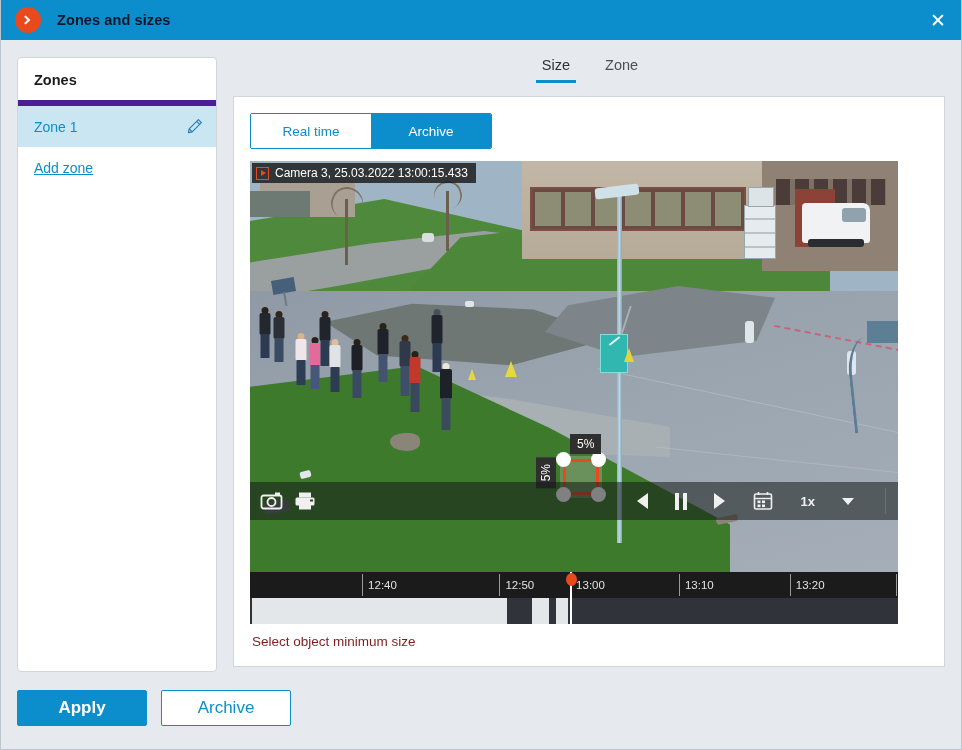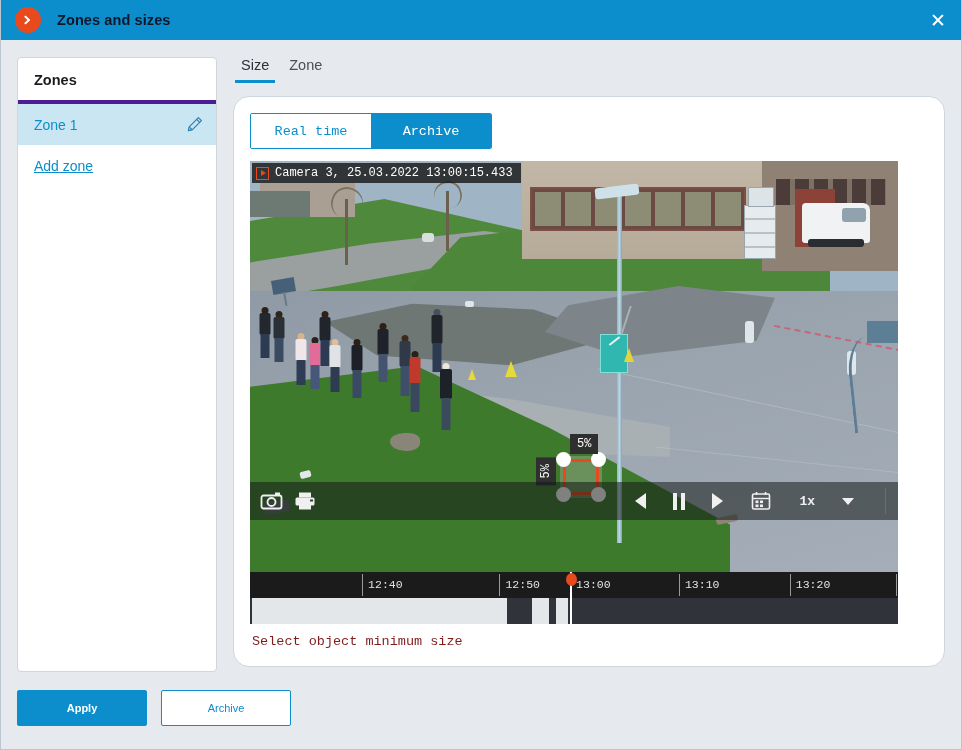--- a/index.html
+++ b/index.html
@@ -79,21 +79,21 @@
     border-radius: 4px;
     display: flex;
     flex-direction: column;
     height: 615px;
   }
   .zones-header {
     padding: 14px 16px 12px 16px;
     font-size: 14.5px;
     font-weight: bold;
     color: #1b1b1b;
-    border-bottom: 4px solid #4c1d95;
+    border-bottom: 6px solid #4c1d95;
   }
   .zone-row {
     height: 41px;
     display: flex;
     align-items: center;
     padding: 0 12px 0 16px;
     background: #c9e6f2;
     cursor: pointer;
   }
   .zone-row-label {
@@ -114,46 +114,46 @@
   
   .content {
     flex: 1;
     margin-left: 16px;
     display: flex;
     flex-direction: column;
     min-width: 0;
   }
   .tabs {
     display: flex;
-    gap: 8px;
+    gap: 23px;
     margin-bottom: 13px;
     padding-left: 2px;
+    justify-content: center;
   }
   .tab {
     font-size: 14.5px;
     color: #4a4f54;
     padding: 0 6px 7px 6px;
     cursor: pointer;
     border-bottom: 3px solid transparent;
   }
   .tab.active {
     color: #2b3136;
     border-bottom-color: #0c8ecc;
   }
 
   .panel {
     background: #ffffff;
     border: 1px solid #cfd6dc;
-    border-radius: 16px;
+    border-radius: 0;
     flex: 1;
     padding: 16px 16px 0 16px;
     display: flex;
     flex-direction: column;
     min-height: 0;
-    font-family: Liberation Mono, monospace;
   }
 
   
   .segmented {
     display: flex;
     width: 242px;
     height: 36px;
     border: 1px solid #0c8ecc;
     border-radius: 2px;
     overflow: hidden;
@@ -452,21 +452,21 @@
     height: 82px;
     min-height: 82px;
     display:flex; align-items:center;
     padding: 0 16px;
     gap: 14px;
   }
   .btn {
     height:36px;
     min-width:130px;
     border-radius:2px;
-    font-size:11px;
+    font-size:17px;
     display:flex; align-items:center; justify-content:center;
     cursor:pointer;
   }
   .btn-primary { background:#0c8ecc; color:#ffffff; border:1px solid #0c8ecc; font-weight:bold; }
   .btn-secondary { background:#ffffff; color:#0c8ecc; border:1px solid #0c8ecc; }
 </style>
 </head>
 <body>
 
 <div class="window">

